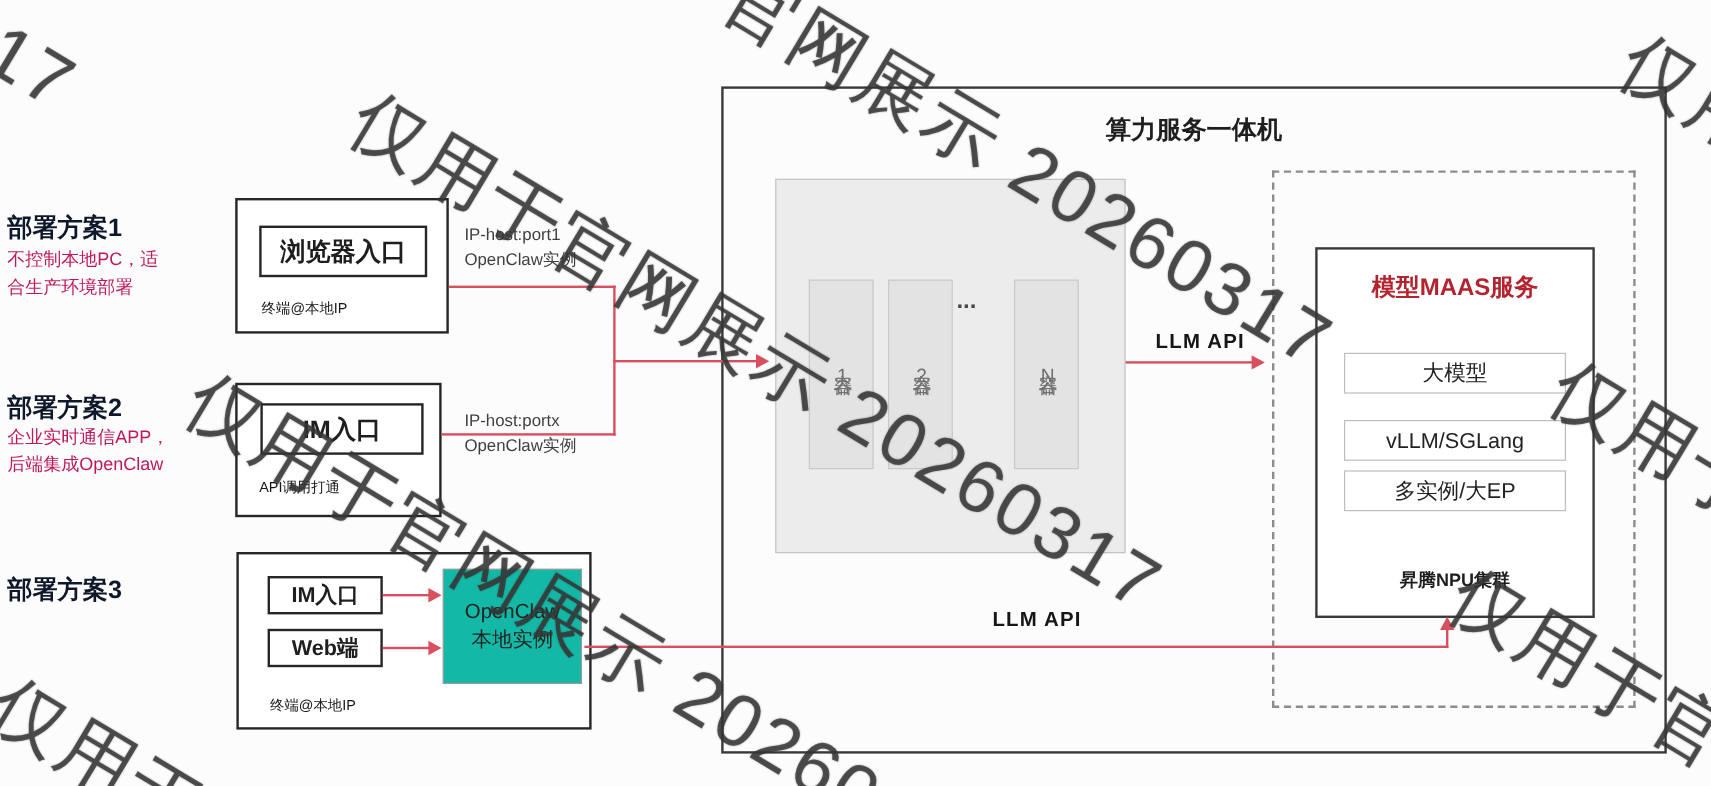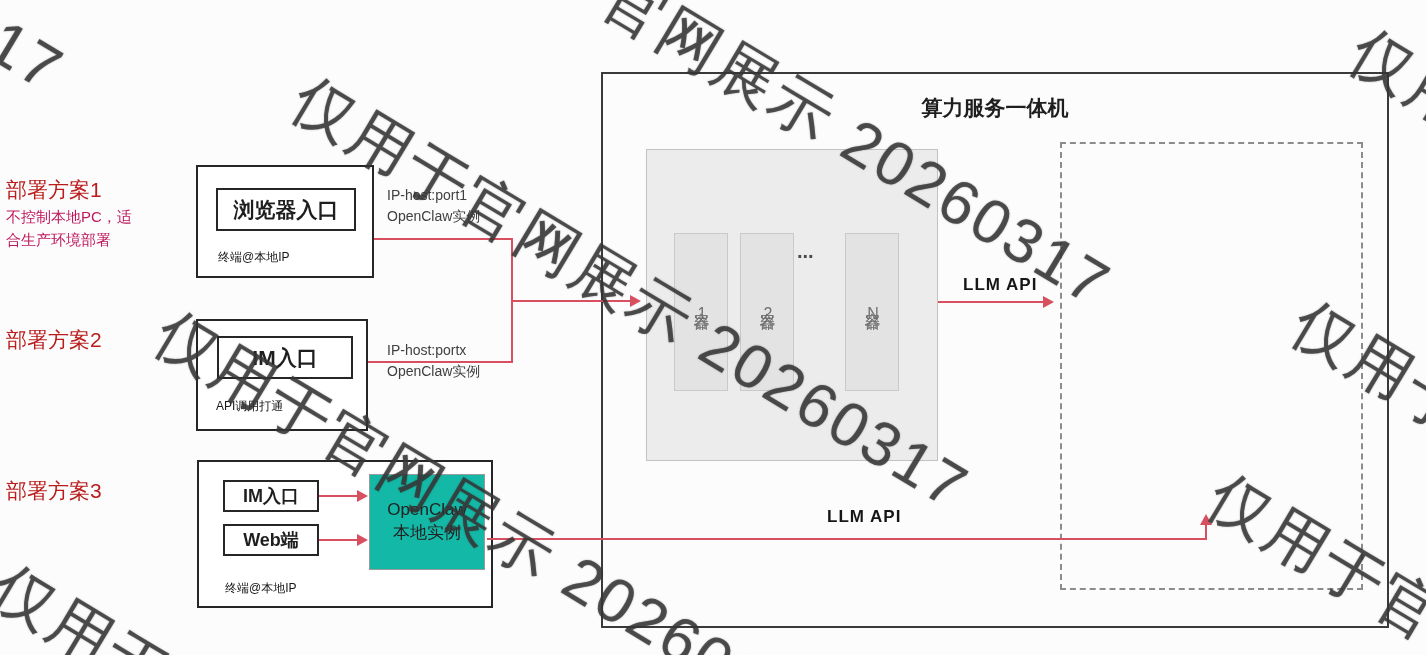--- a/index.html
+++ b/index.html
@@ -14,21 +14,21 @@
   
   .wm {
     position:absolute; z-index:40; pointer-events:none;
     font-size:62px; letter-spacing:3px; white-space:nowrap;
     color:rgba(52,52,52,0.78);
     text-shadow:0 0 1.5px rgba(52,52,52,0.55);
     transform:rotate(31deg); transform-origin:0 0;
   }
 
   
-  .plan-title { position:absolute; font-size:21px; font-weight:normal; color:#b91c1c; }
+  .plan-title { position:absolute; font-size:21px; font-weight:bold; color:#0f172a; }
   .plan-desc  { position:absolute; font-size:15px; color:#be185d; line-height:1.5; white-space:pre-line; }
 
   
   .outline-box { position:absolute; border:2px solid #262626; background:#fff; }
   .entry-box   { position:absolute; border:2px solid #262626; background:#fff;
                  display:flex; align-items:center; justify-content:center; font-weight:bold; }
   .footer-label{ position:absolute; font-size:12px; font-weight:normal; color:#161616; }
   .link-label  { position:absolute; font-size:14px; color:#404040; line-height:1.5; white-space:pre-line; }
 
   .gray-fill-box { position:absolute; background:#ececec; border:1px solid #c2c2c2; }
@@ -75,20 +75,22 @@
 合生产环境部署</div>
 
   <div class="outline-box" style="left:196px;top:165px;width:178px;height:113px">
     <div class="entry-box" style="left:18px;top:21px;width:140px;height:43px;font-size:21px">浏览器入口</div>
     <div class="footer-label" style="left:20px;top:82px">终端@本地IP</div>
   </div>
   <div class="link-label" style="left:387px;top:185px">IP-host:port1
 OpenClaw实例</div>
 
   <div class="plan-title" style="left:6px;top:326px">部署方案2</div>
+  <div class="plan-desc" style="left:6px;top:354px;width:180px">企业实时通信APP，
+后端集成OpenClaw</div>
 
   <div class="outline-box" style="left:196px;top:319px;width:172px;height:112px">
     <div class="entry-box" style="left:19px;top:15px;width:136px;height:43px;font-size:21px">IM入口</div>
     <div class="footer-label" style="left:18px;top:77px">API调用打通</div>
   </div>
   <div class="link-label" style="left:387px;top:340px">IP-host:portx
 OpenClaw实例</div>
 
   <div class="plan-title" style="left:6px;top:477px">部署方案3</div>
 
@@ -111,20 +113,27 @@
 
   <div class="gray-fill-box" style="left:646px;top:149px;width:292px;height:312px">
     <div class="container-cell" style="left:27px">容器1</div>
     <div class="container-cell" style="left:93px">容器2</div>
     <div class="container-cell" style="left:198px">容器N</div>
     <div style="position:absolute;left:150px;top:90px;font-size:20px;font-weight:bold;color:#4a4a4a">...</div>
   </div>
 
   <div style="position:absolute;left:1060px;top:142px;width:303px;height:448px;border:2px dashed #8c8c8c"></div>
 
+  <div class="outline-box" style="left:1096px;top:206px;width:233px;height:309px;border-color:#3a3a3a">
+    <div class="center-title" style="top:18px;font-size:20px;color:#b5232f">模型MAAS服务</div>
+    <div class="maas-item" style="top:86px">大模型</div>
+    <div class="maas-item" style="top:142px">vLLM/SGLang</div>
+    <div class="maas-item" style="top:184px">多实例/大EP</div>
+    <div class="center-title" style="top:266px;font-size:15px">昇腾NPU集群</div>
+  </div>
 
   <div class="llm-label" style="left:963px;top:275px">LLM API</div>
   <div class="llm-label" style="left:827px;top:507px">LLM API</div>
 
   <div class="hline" style="left:374px;top:238px;width:139px"></div>
   <div class="hline" style="left:368px;top:361px;width:145px"></div>
   <div class="vline" style="left:511px;top:238px;height:125px"></div>
   <div class="hline" style="left:511px;top:300px;width:120px"></div>
   <div class="tri-r" style="left:630px;top:295px"></div>
 

